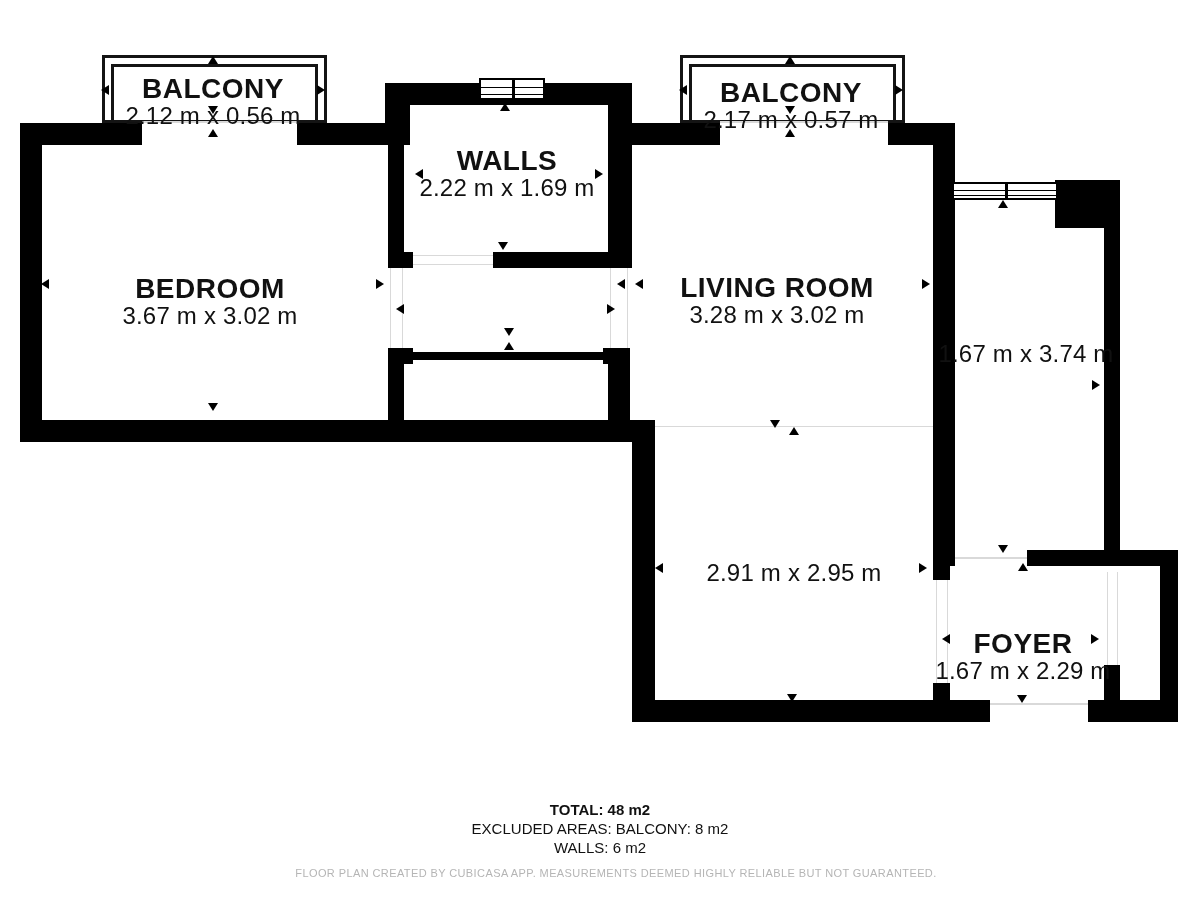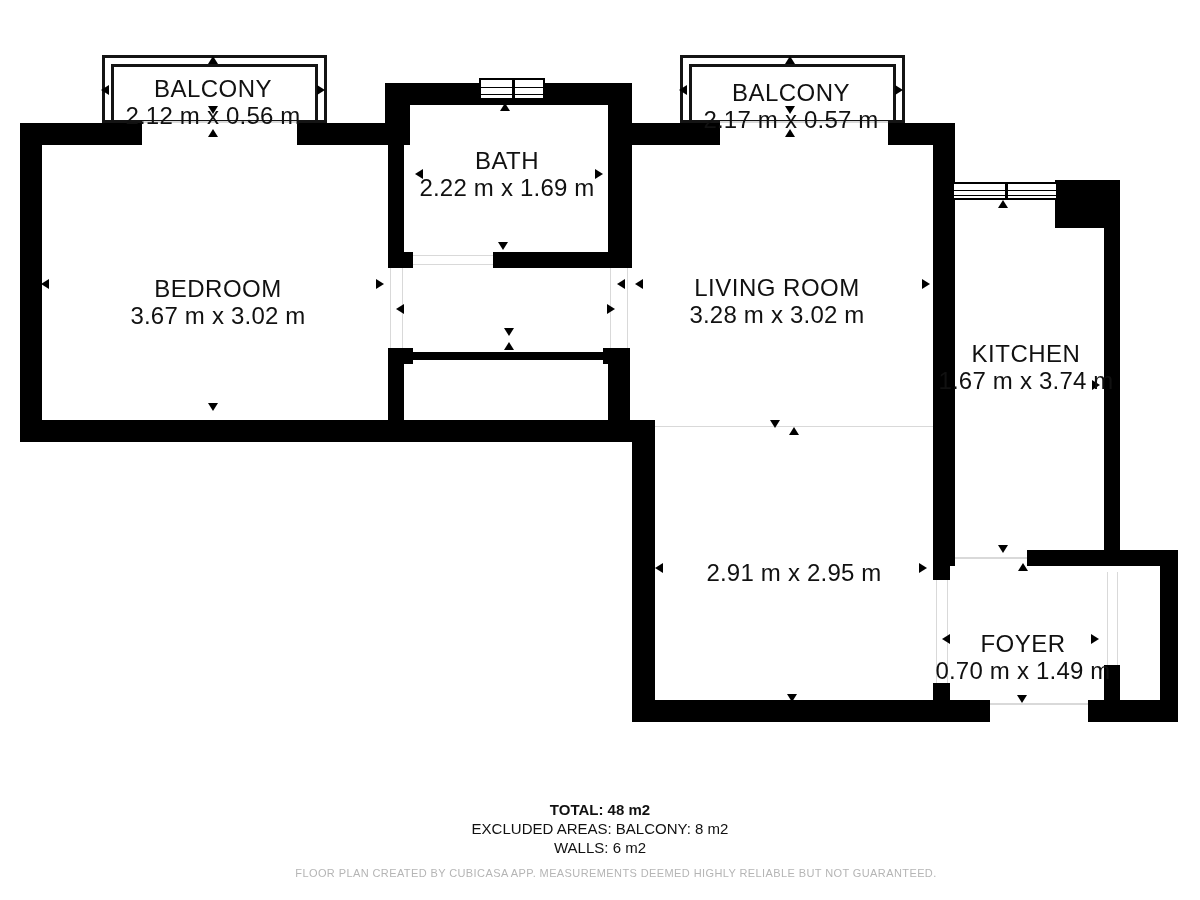--- a/index.html
+++ b/index.html
@@ -10,21 +10,21 @@
   .window{position:absolute;background:#fff;border:2px solid #000;box-sizing:border-box;z-index:3;}
   .window .mull{position:absolute;background:#000;}
   .window .hline{position:absolute;background:#000;height:1px;left:0;right:0;}
   .threshold{position:absolute;background:#d9d9d9;z-index:1;}
   .arrow{position:absolute;width:0;height:0;z-index:4;}
   .arrow.up{border-left:5px solid transparent;border-right:5px solid transparent;border-bottom:8px solid #000;}
   .arrow.down{border-left:5px solid transparent;border-right:5px solid transparent;border-top:8px solid #000;}
   .arrow.left{border-top:5px solid transparent;border-bottom:5px solid transparent;border-right:8px solid #000;}
   .arrow.right{border-top:5px solid transparent;border-bottom:5px solid transparent;border-left:8px solid #000;}
   .room-label{position:absolute;width:280px;text-align:center;z-index:5;color:#111;}
-  .room-name{font-size:24px;line-height:27px;letter-spacing:0.5px;}
+  .room-name{font-size:28px;line-height:27px;letter-spacing:0.5px;font-weight:bold;}
   .room-dims{font-size:24px;line-height:27px;letter-spacing:0.2px;}
   .summary{position:absolute;left:0;top:800px;width:1200px;text-align:center;z-index:6;color:#111;}
   .summary div{font-size:15px;line-height:19px;}
   .summary .s-total{font-weight:bold;}
   .credit{position:absolute;left:16px;top:867px;width:1200px;text-align:center;font-size:11px;
           letter-spacing:0.4px;color:#b5b5b5;z-index:6;}
 </style>
 </head>
 <body>
 
@@ -121,46 +121,45 @@
     <div class="arrow down" style="left: 787px; top: 694px;"></div>
     <div class="arrow down" style="left: 998px; top: 545px;"></div>
     <div class="arrow up" style="left: 1018px; top: 563px;"></div>
     <div class="arrow left" style="left: 942px; top: 634px;"></div>
     <div class="arrow right" style="left: 1091px; top: 634px;"></div>
     <div class="arrow down" style="left: 1017px; top: 695px;"></div>
     <div class="room-label" style="left: 73px; top: 75px; width: 280px;">
       <div class="room-name">BALCONY</div>
       <div class="room-dims">2.12 m x 0.56 m</div>
     </div>
-    <div class="room-label" style="left: 78px; top: 275px; width: 280px;">
+    <div class="room-label" style="left: 70px; top: 275px; width: 280px;">
       <div class="room-name">BEDROOM</div>
       <div class="room-dims">3.67 m x 3.02 m</div>
     </div>
     <div class="room-label" style="left: 367px; top: 147px; width: 280px;">
-      <div class="room-name">BATH</div>
+      <div class="room-name">WALLS</div>
       <div class="room-dims">2.22 m x 1.69 m</div>
     </div>
     <div class="room-label" style="left: 651px; top: 79px; width: 280px;">
       <div class="room-name">BALCONY</div>
       <div class="room-dims">2.17 m x 0.57 m</div>
     </div>
     <div class="room-label" style="left: 637px; top: 274px; width: 280px;">
       <div class="room-name">LIVING ROOM</div>
       <div class="room-dims">3.28 m x 3.02 m</div>
     </div>
     <div class="room-label" style="left: 886px; top: 340px; width: 280px;">
-      <div class="room-name">KITCHEN</div>
       <div class="room-dims">1.67 m x 3.74 m</div>
     </div>
     <div class="room-label" style="left: 654px; top: 559px; width: 280px;">
       <div class="room-dims">2.91 m x 2.95 m</div>
     </div>
     <div class="room-label" style="left: 883px; top: 630px; width: 280px;">
       <div class="room-name">FOYER</div>
-      <div class="room-dims">0.70 m x 1.49 m</div>
+      <div class="room-dims">1.67 m x 2.29 m</div>
     </div>
   </div>
 
 <div class="summary">
   <div class="s-total">TOTAL: 48 m2</div>
   <div class="s-line">EXCLUDED AREAS: BALCONY: 8 m2</div>
   <div class="s-line">WALLS: 6 m2</div>
 </div>
 
 <div class="credit">FLOOR PLAN CREATED BY CUBICASA APP. MEASUREMENTS DEEMED HIGHLY RELIABLE BUT NOT GUARANTEED.</div>

